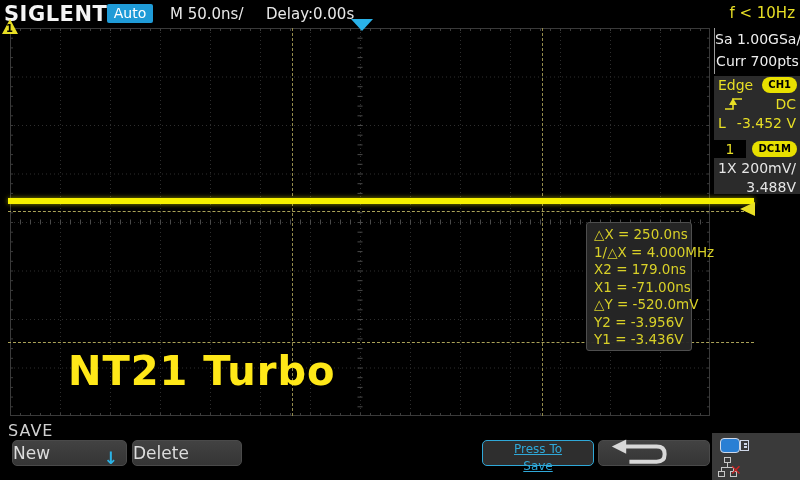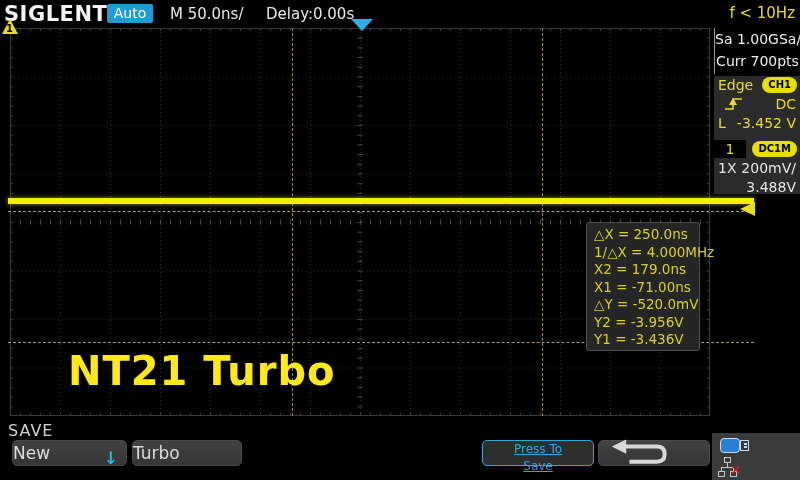--- a/index.html
+++ b/index.html
@@ -36,21 +36,21 @@
   #acq-box div{font-size:14px;color:#eee;text-align:center;line-height:22px;white-space:nowrap;}
   #trig-box{top:76px;height:74px;background:#2b2b2b;}
   #chan-box{top:140px;height:54px;background:#2b2b2b;}
   .srow{position:relative;height:19px;font-size:14px;line-height:19px;}
   .yel{color:#e8df25;} .lft{position:absolute;left:4px;} .rgt{position:absolute;right:4px;}
   .badge{position:absolute;right:3px;top:1px;background:#e8e000;color:#000;font-size:10px;font-weight:bold;
          border-radius:8px;padding:0 6px;line-height:16px;}
   #ch-num-cell{position:absolute;left:0;top:0;width:32px;height:18px;background:#000;color:#e8df25;
          text-align:center;line-height:18px;font-size:14px;}
   
-  #readout{position:absolute;left:586px;top:222px;width:114px;height:129px;background:rgba(38,38,38,0.96);
+  #readout{position:absolute;left:586px;top:222px;width:106px;height:129px;background:rgba(38,38,38,0.96);
            border:1px solid #4e4e4e;border-radius:3px;padding:3px 0 0 7px;box-sizing:border-box;}
   #readout div{font-size:13.5px;line-height:17.5px;color:#d8d028;white-space:nowrap;}
   
   #menubar{position:absolute;left:0;top:416px;width:800px;height:64px;background:#000;}
   #menu-title{position:absolute;left:8px;top:5px;font-size:16px;color:#d0d0d0;letter-spacing:1px;}
   .softkey{position:absolute;top:24px;height:26px;background:linear-gradient(#424242,#353535);
            border:1px solid #4a4a4a;border-radius:5px;color:#dcdcdc;font-size:17px;
            display:flex;align-items:center;justify-content:flex-start;box-sizing:border-box;}
   #btn-new{left:12px;width:115px;} #btn-delete{left:132px;width:110px;}
   #btn-new .dd{position:absolute;right:8px;top:7px;color:#2bb3e6;font-size:17px;font-weight:bold;}
@@ -509,21 +509,21 @@
 
   <div id="menubar">
     <div id="menu-title">SAVE</div>
 
     <div class="softkey" id="btn-new">
       <span>New</span>
       <span class="dd">↓</span>
     </div>
 
     <div class="softkey" id="btn-delete">
-      <span>Turbo</span>
+      <span>Delete</span>
     </div>
 
     <div class="softkey" id="btn-save">
       <span>Press To</span>
       <span>Save</span>
     </div>
 
     <div class="softkey" id="btn-back">
       <svg width="80" height="34" viewBox="0 0 100 40">
         <path d="M32 12 H72 Q82 12 82 21 V22 Q82 31 72 31 H38" fill="none" stroke="#d8d8d8" stroke-width="5"></path>

